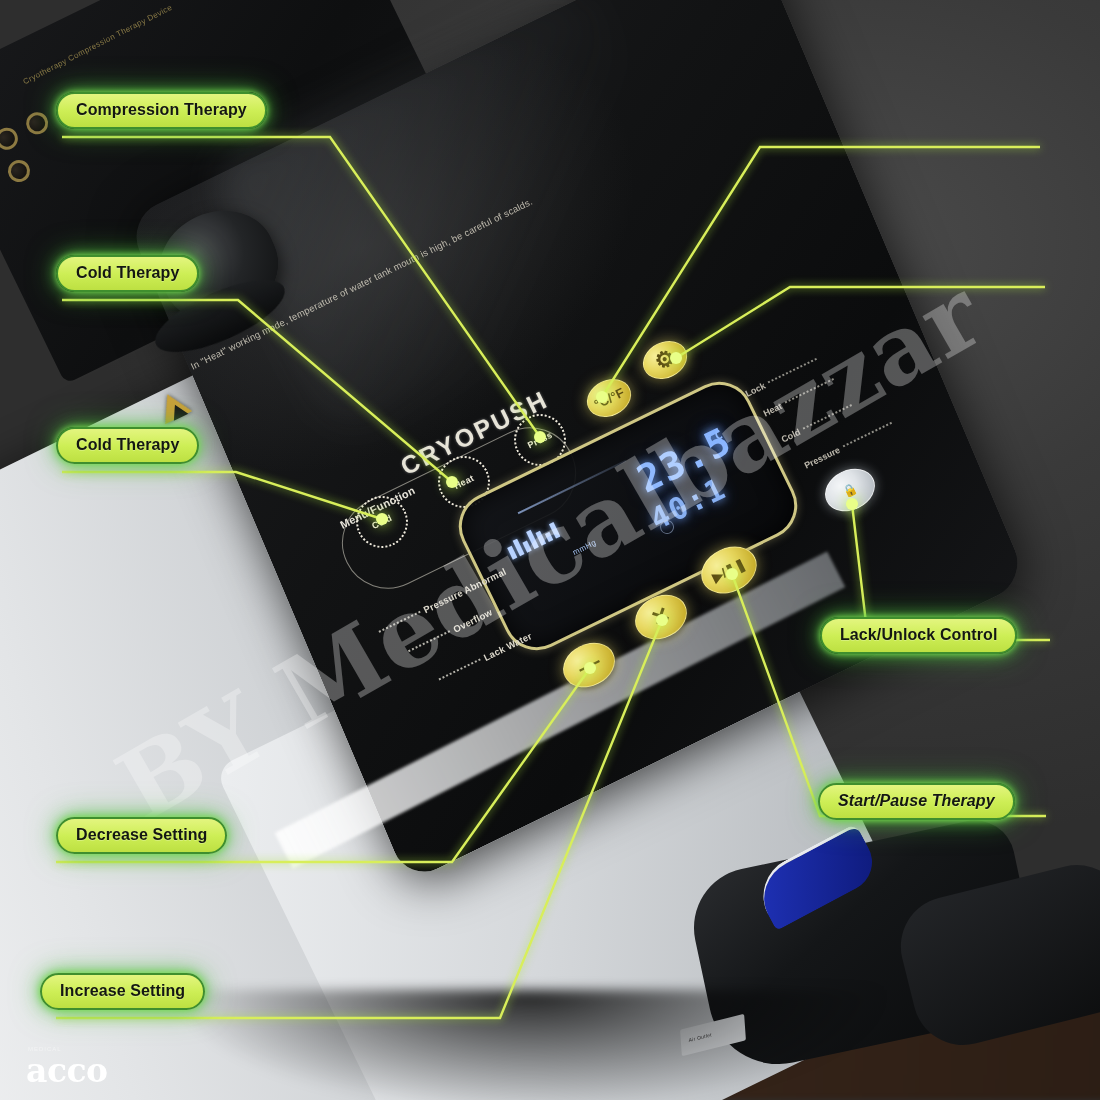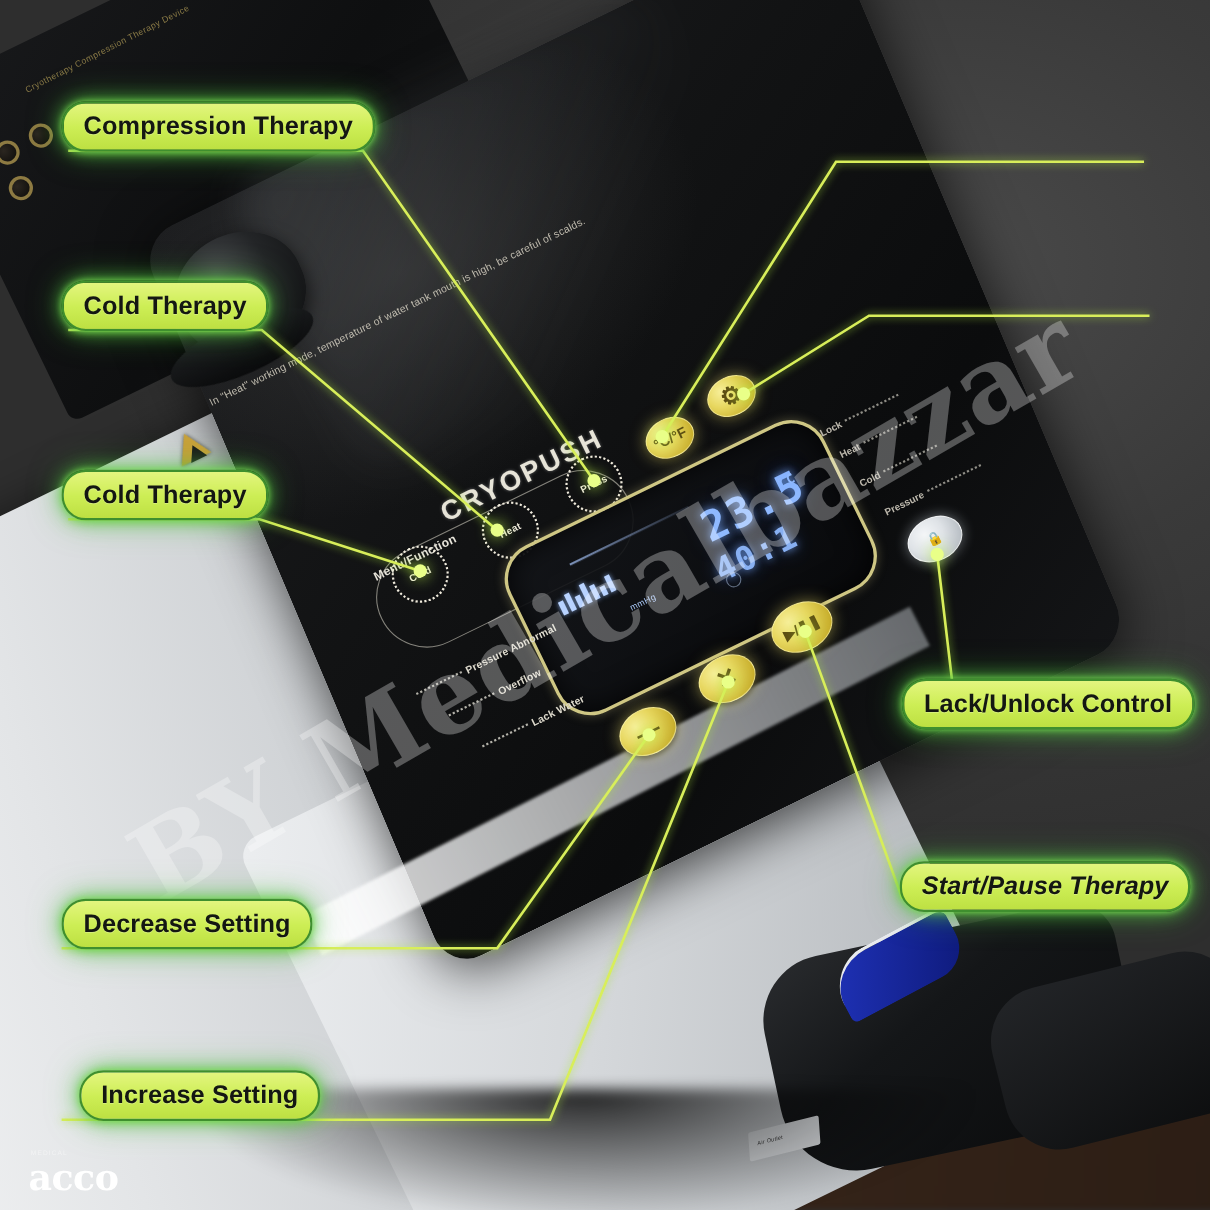--- a/index.html
+++ b/index.html
@@ -394,21 +394,21 @@
 
   
   .callout {
     position: absolute;
     display: inline-flex;
     align-items: center;
     padding: 7px 18px 8px;
     border-radius: 22px;
     background: linear-gradient(180deg, #e3f57f 0%, #cdee55 52%, #bde042 100%);
     color: #141712;
-    font-size: 23px;
+    font-size: 16px;
     font-weight: 700;
     letter-spacing: .1px;
     white-space: nowrap;
     border: 2.5px solid #3f8f2e;
     box-shadow:
       0 0 6px rgba(120,220,80,.95),
       0 0 16px rgba(90,200,70,.8),
       0 0 30px rgba(70,180,60,.55);
     text-shadow: 0 1px 0 rgba(255,255,255,.25);
   }
@@ -585,18 +585,18 @@
     <path class="lead" d="M 56 1018 L 500 1018 L 662 620"></path>
     <circle class="lead-dot" cx="662" cy="620" r="6"></circle>
   </svg>
 
   <div class="callout" style="left:56px;  top:92px;">Compression Therapy</div>
   <div class="callout" style="left:56px;  top:255px;">Cold Therapy</div>
   <div class="callout" style="left:56px;  top:427px;">Cold Therapy</div>
   <div class="callout" style="left:820px; top:617px;">Lack/Unlock Control</div>
   <div class="callout" style="left:56px;  top:817px;">Decrease Setting</div>
   <div class="callout" style="left:818px; top:783px;font-style:italic;">Start/Pause Therapy</div>
-  <div class="callout" style="left:72px;  top:973px;">Increase Setting</div>
+  <div class="callout" style="left:40px;  top:973px;">Increase Setting</div>
 
   <div class="layer wm-logo-sub">MEDICAL</div>
   <div class="layer wm-logo">acco</div>
 
 </div>
 
 </body></html>

